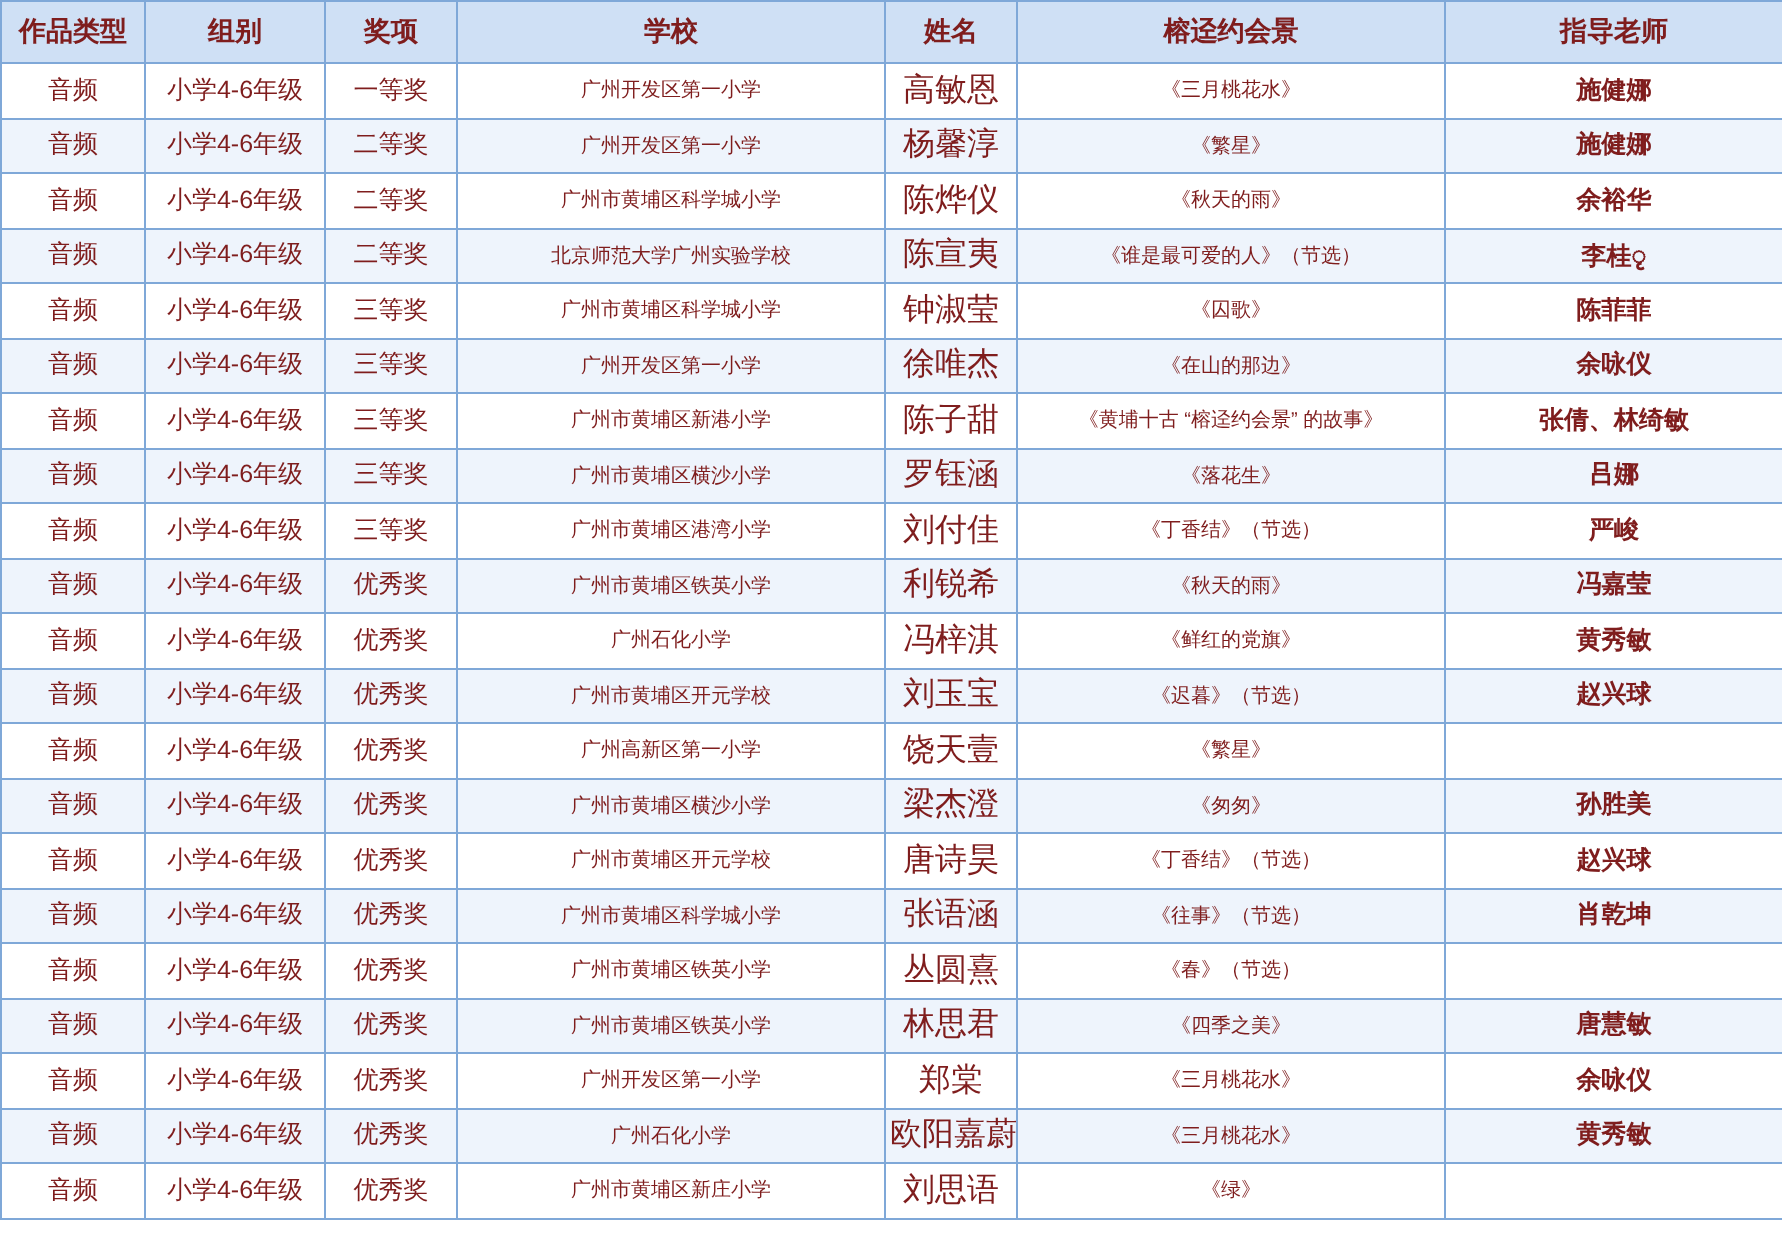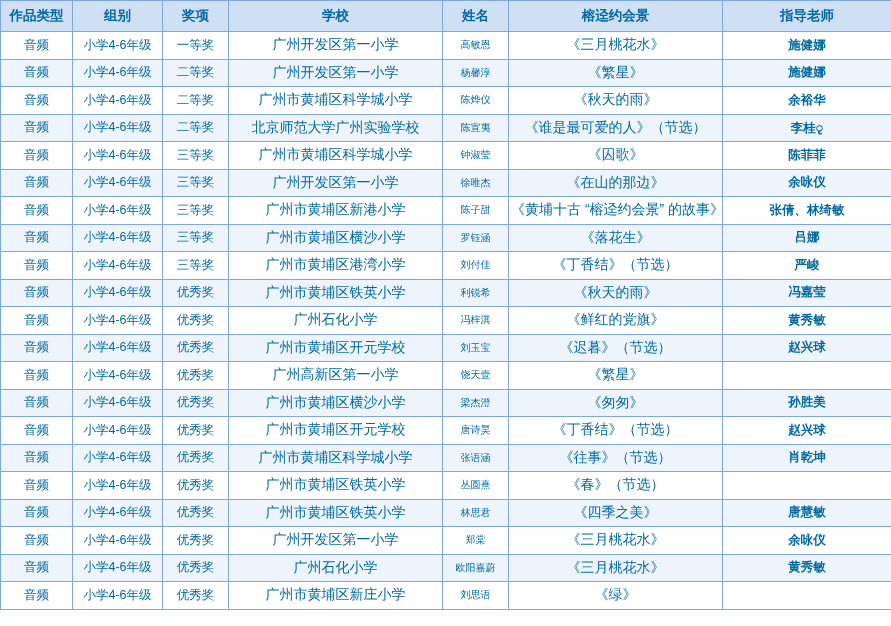--- a/index.html
+++ b/index.html
@@ -11,21 +11,21 @@
     width: 891px;
     height: 626px;
     font-family: "Liberation Sans", "DejaVu Sans", sans-serif;
     overflow: hidden;
   }
   table.award-table {
     border-collapse: collapse;
     table-layout: fixed;
     width: 891px;
     font-size: 13px;
-    color: #0369a1;
+    color: #7f1d1d;
     padding-left: 48px;
   }
   table.award-table th,
   table.award-table td {
     border: 1px solid #7fa8d8;
     text-align: center;
     vertical-align: middle;
     white-space: nowrap;
     overflow: hidden;
     padding: 0 2px;
@@ -44,23 +44,23 @@
     background: #eef4fc;
   }
   
   col.c0 { width: 72px; }
   col.c1 { width: 90px; }
   col.c2 { width: 66px; }
   col.c3 { width: 214px; }
   col.c4 { width: 66px; }
   col.c5 { width: 214px; }
   col.c6 { width: 169px; }
-  td.col-school, td.col-work { font-size: 14px; }
+  td.col-school, td.col-work { font-size: 10px; }
   td.col-type, td.col-group, td.col-award { font-size: 12.5px; }
-  td.col-name { font-size: 10px; }
+  td.col-name { font-size: 16px; }
   td.col-teacher { font-size: 12.5px; font-weight: bold; }
 </style>
 </head>
 <body>
 
 <table class="award-table">
   <colgroup>
     <col class="c0">
       <col class="c1">
       <col class="c2">

